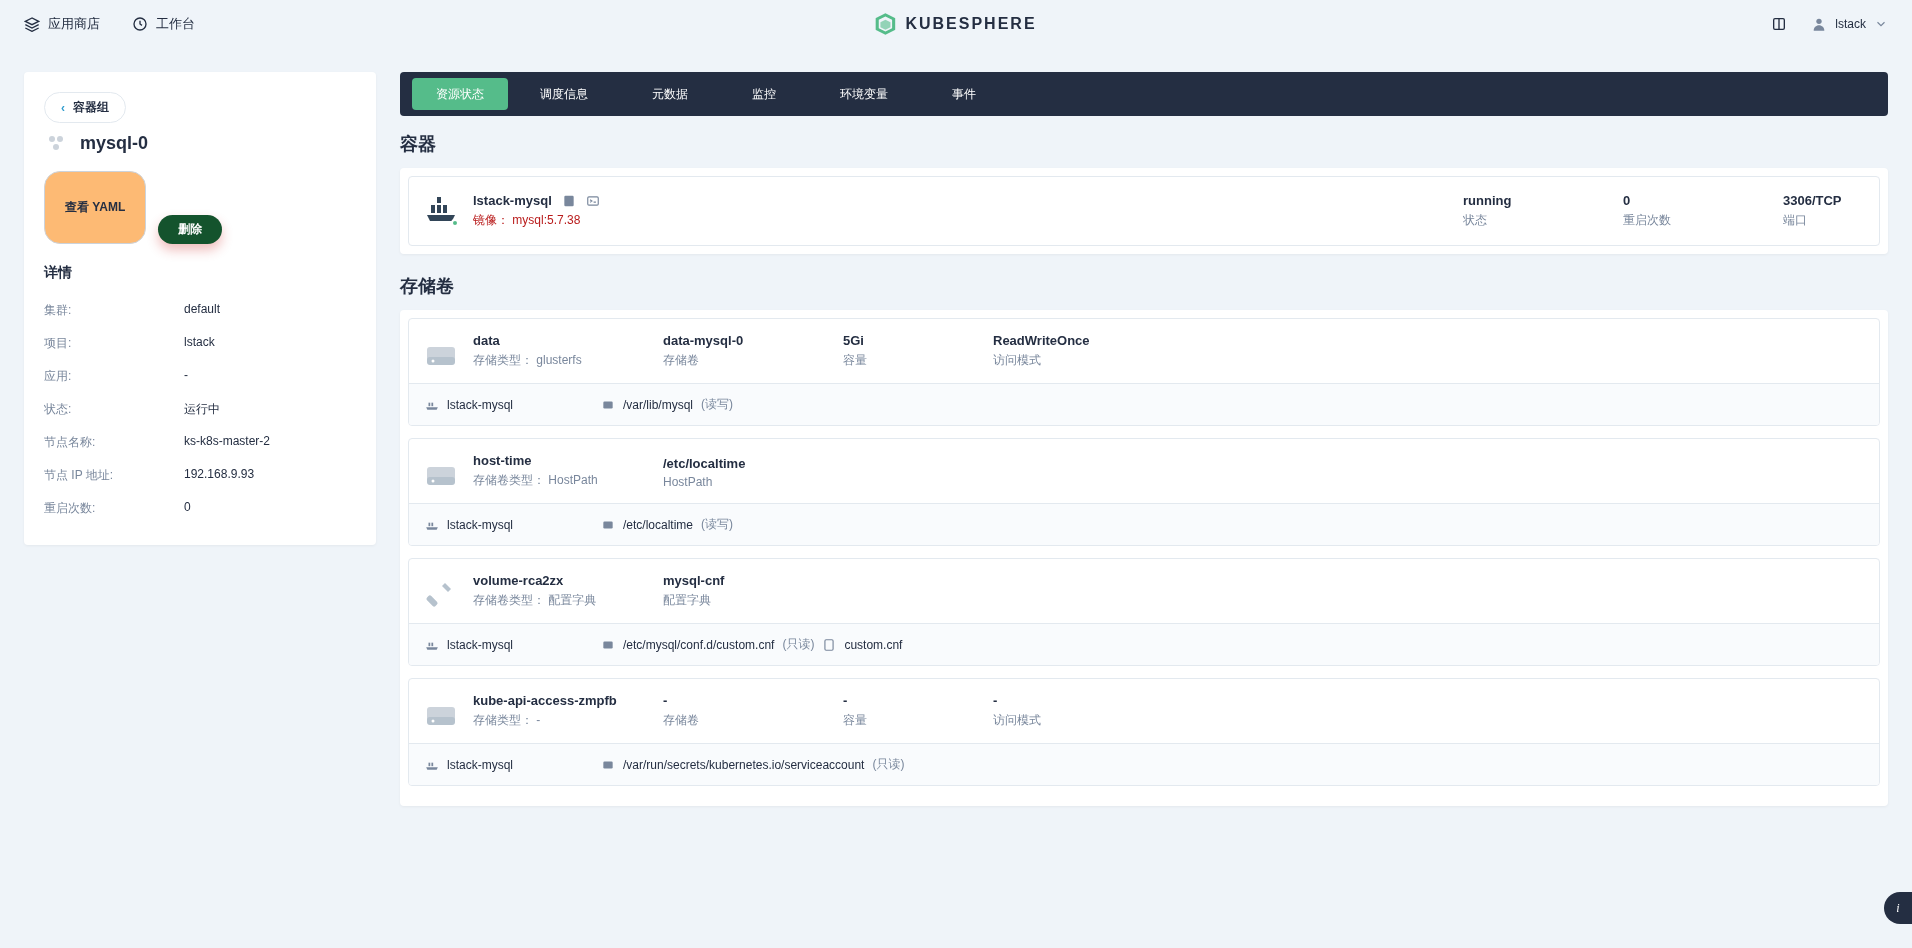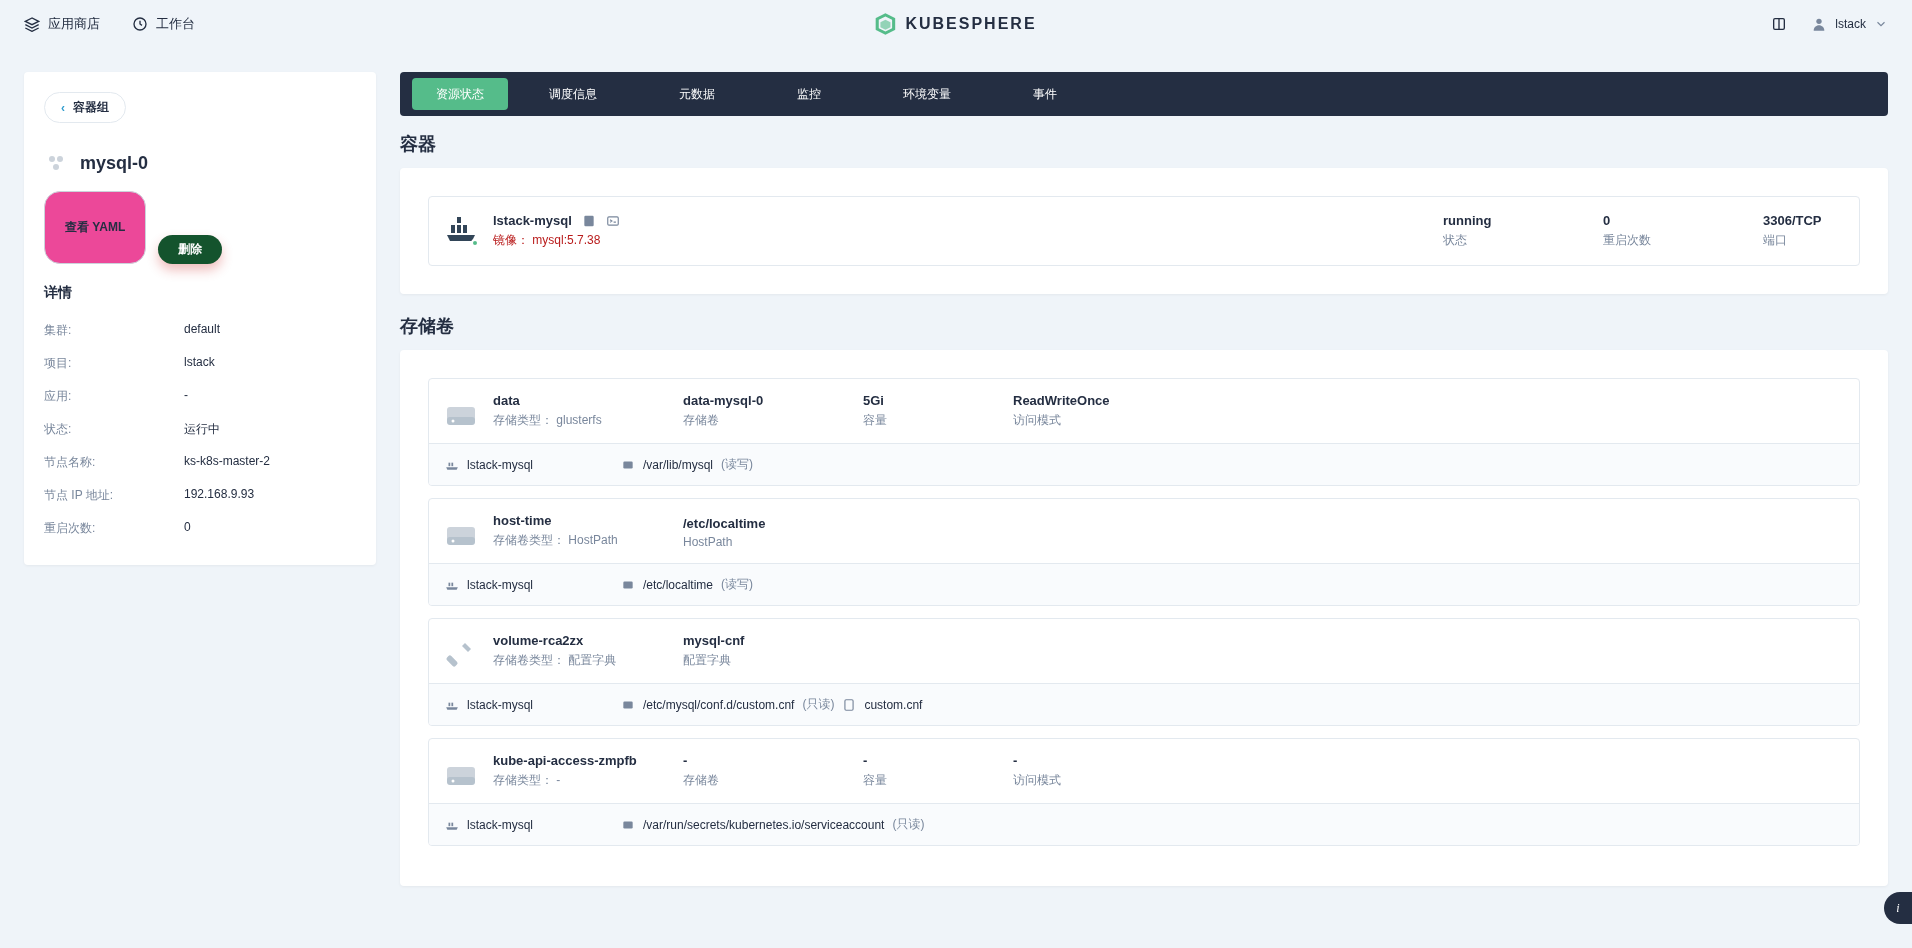--- a/index.html
+++ b/index.html
@@ -82,41 +82,41 @@
       padding: 6px 16px;
       cursor: pointer;
       color: #242e42;
       font-weight: 600;
     }
     .back-link .chev { color: #329dce; }
     .pod-title {
       display: flex;
       align-items: center;
       gap: 12px;
-      margin: 28px 0 16px;
+      margin: 8px 0 16px;
     }
     .pod-title h1 {
       font-size: 18px;
       font-weight: 600;
     }
     .action-buttons {
       display: flex;
       gap: 12px;
       margin-bottom: 20px;
     }
     .btn {
       border-radius: 16px;
       padding: 6px 20px;
       border: none;
       cursor: pointer;
       font-size: 12px;
       font-weight: 600;
     }
     .btn-outline {
-      background: #ec4899;
+      background: #fdba74;
       border: 1px solid #ccd3db;
       color: #242e42;
     }
     .btn-danger {
       background: #14532d;
       color: #fff;
       box-shadow: 0 6px 12px rgba(202,38,33,0.3);
       margin-top: 44px;
     }
     .details-title {
@@ -142,21 +142,21 @@
     }
     .tabs {
       display: flex;
       align-items: center;
       background: #242e42;
       border-radius: 4px;
       overflow: hidden;
       margin-bottom: 16px;
     }
     .tab {
-      padding: 0 41px;
+      padding: 0 32px;
       height: 44px;
       display: flex;
       align-items: center;
       color: #fff;
       cursor: pointer;
       font-size: 12px;
       font-weight: 500;
     }
     .tab.active {
       background: #55bc8a;
@@ -166,21 +166,21 @@
       padding: 0 24px;
     }
     .section-title {
       font-size: 18px;
       font-weight: 600;
       margin-bottom: 12px;
     }
     .panel {
       background: #fff;
       border-radius: 4px;
-      padding: 28px;
+      padding: 8px;
       margin-bottom: 20px;
       box-shadow: 0 1px 3px rgba(0,0,0,0.05);
     }
     .container-card {
       border: 1px solid #e3e9ef;
       border-radius: 4px;
       padding: 16px;
       display: flex;
       align-items: center;
     }

